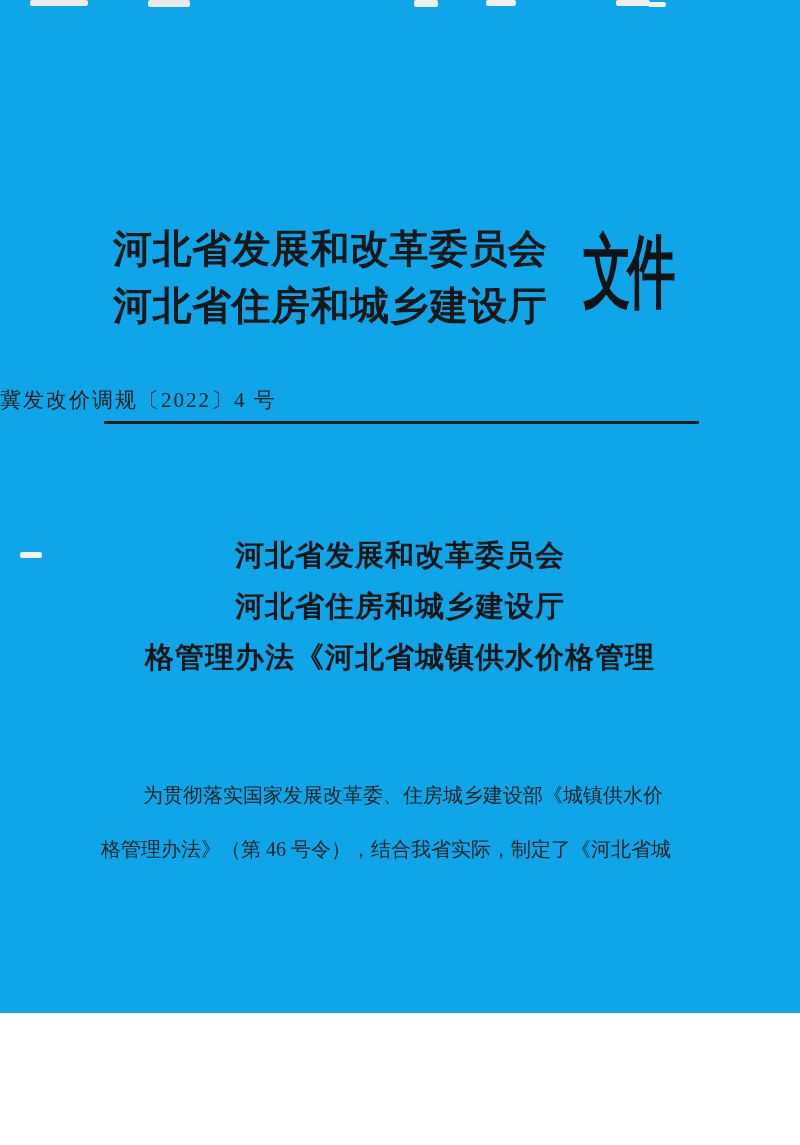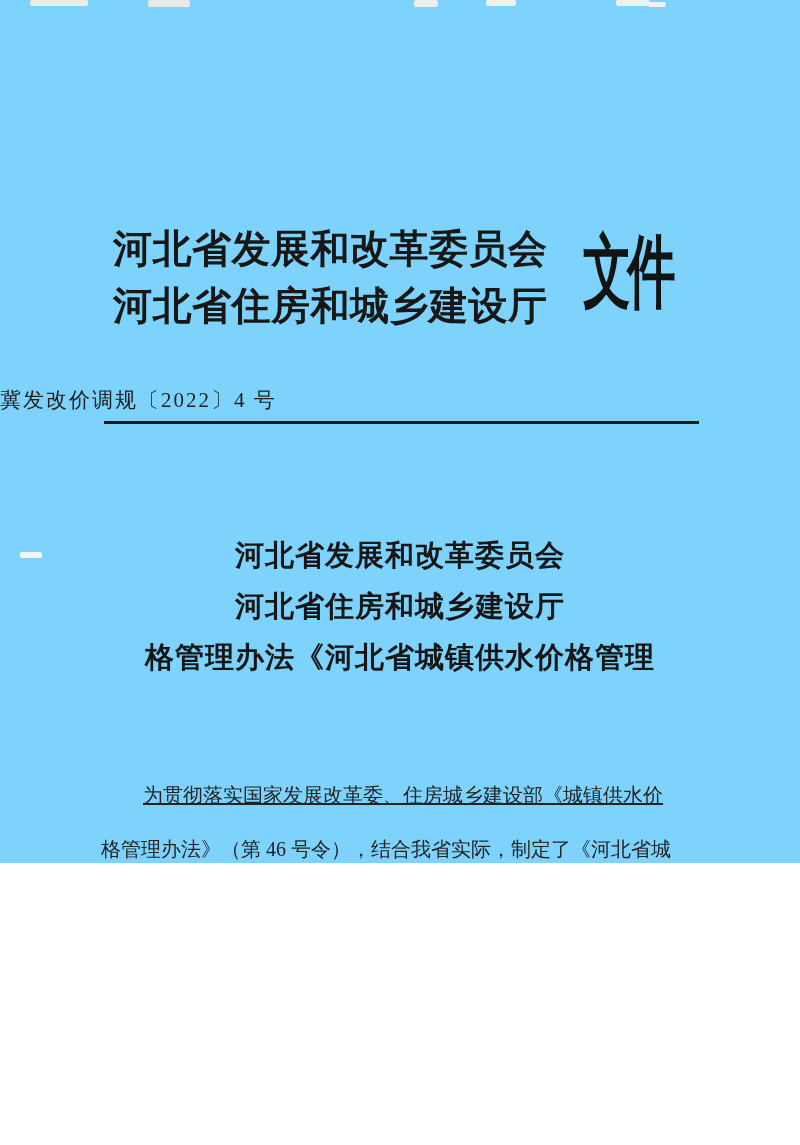--- a/index.html
+++ b/index.html
@@ -3,22 +3,22 @@
 <meta charset="utf-8">
 <style>
   html, body {
     margin: 0;
     padding: 0;
     background: #ffffff;
   }
   .page {
     position: relative;
     width: 800px;
-    height: 863px;
-    background: #7dd3fc;
+    height: 1013px;
+    background: #0ea5e9;
     overflow: hidden;
     font-family: "Liberation Serif", "DejaVu Serif", serif;
     color: #1c1c1c;
   }
 
   
   .org-names {
     position: absolute;
     left: 113px;
     top: 220px;
@@ -82,21 +82,21 @@
     position: absolute;
     left: 101px;
     top: 768px;
     width: 606px;
     font-size: 20px;
     line-height: 54px;
     letter-spacing: 0px;
     color: #232323;
   }
   .body-line { white-space: nowrap; }
-  .body-line.indent { padding-left: 42px; text-decoration: underline; }
+  .body-line.indent { padding-left: 42px; }
 
   
   .page-number {
     position: absolute;
     top: 1021px;
     left: 600px;
     width: 90px;
     text-align: center;
     font-size: 17px;
     letter-spacing: 2px;

